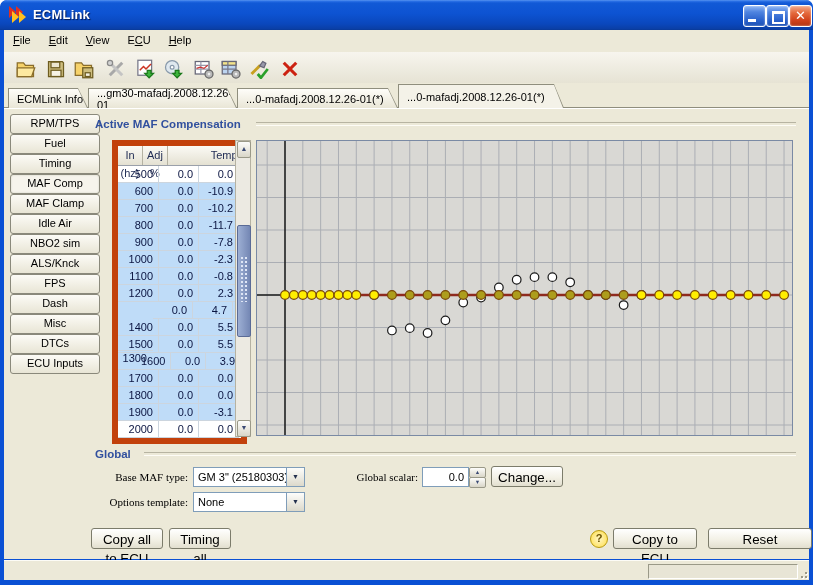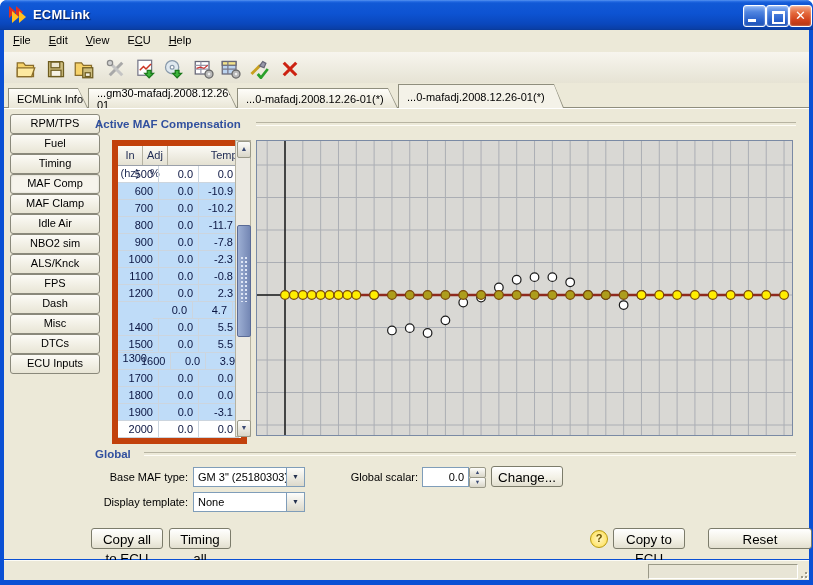--- a/index.html
+++ b/index.html
@@ -60,21 +60,21 @@
   .vscroll{left:231px; top:31px; width:16px; height:297px; background:#eceae2; border:1px solid #b5b2a2; box-sizing:border-box;}
   .sbtn{position:absolute; left:1px; width:12px; height:15px; border:1px solid #9a9988; border-radius:2px;
     background:linear-gradient(180deg,#fdfdfb,#d9d6c8); font-size:7px; color:#3a4a74; text-align:center; line-height:14px;}
   .sthumb{position:absolute; left:1px; top:84px; width:12px; height:110px; border:1px solid #5a6b96; border-radius:2px;
     background:linear-gradient(90deg,#9dafd4,#7487b4);}
   .sthumb::after{content:""; position:absolute; left:2px; top:30px; width:8px; height:46px;
     background-image:radial-gradient(#dfe6f6 26%, transparent 30%); background-size:4px 4px;}
   
   .chartbox{left:252px; top:31px; width:537px; height:296px; border:1px solid #7a8aa4; background:#d9d8d4; box-sizing:border-box;}
   
-  .lbl{color:#000;}
+  .lbl{color:#000;font-family:Liberation Serif, serif;}
   .dropdown{position:absolute; height:20px; background:#fff; border:1px solid #7f9db9; box-sizing:border-box;}
   .dropdown .val{position:absolute; left:4px; top:3px; color:#000;}
   .dropdown .arrow{position:absolute; right:0; top:0; width:17px; height:18px;
     background:linear-gradient(180deg,#fdfdfb,#dcd9cb); border-left:1px solid #7f9db9;
     text-align:center; font-size:7px; line-height:17px; color:#23304e;}
   .xpbtn{position:absolute; height:21px; border:1px solid #7c7c6b; border-radius:3px;
     background:linear-gradient(180deg,#ffffff,#f3f1e6 55%,#e2dfcf); text-align:center; line-height:19px; color:#000;}
   .spinbox{position:absolute; width:47px; height:20px; border:1px solid #7f9db9; background:#fff; box-sizing:border-box;}
   .spinval{position:absolute; right:4px; top:3px;}
   .spinarrows{position:absolute; width:17px; height:20px;}
@@ -406,30 +406,30 @@
   <div class="lbl abs" style="left:290px; top:362px; width:124px; text-align:right;">Global scalar:</div>
   <div class="spinbox abs" style="left:418px; top:358px;">
     <span class="spinval">0.0</span>
   </div>
   <div class="spinarrows abs" style="left:465px; top:358px;">
     <div class="sparrow" style="top:0;">▲</div>
     <div class="sparrow" style="top:10px;">▼</div>
   </div>
   <button class="xpbtn abs" style="left:487px; top:357px; width:72px;">Change...</button>
 
-  <div class="lbl abs" style="left:20px; top:387px; width:164px; text-align:right;">Display template:</div>
+  <div class="lbl abs" style="left:20px; top:387px; width:164px; text-align:right;">Options template:</div>
   <div class="dropdown abs" style="left:189px; top:383px; width:112px;">
     <span class="val">None</span>
     <span class="arrow">▼</span>
   </div>
 
   <button class="xpbtn abs" style="left:87px; top:419px; width:72px;">Copy all to ECU</button>
   <button class="xpbtn abs" style="left:165px; top:419px; width:62px;">Timing all</button>
   <div class="helpicon abs" style="left:586px; top:421px;">?</div>
-  <button class="xpbtn abs" style="left:609px; top:419px; width:72px;">Copy to ECU</button>
+  <button class="xpbtn abs" style="left:609px; top:419px; width:84px;">Copy to ECU</button>
   <button class="xpbtn abs" style="left:704px; top:419px; width:104px;">Reset</button>
 </div>
 
 <div class="statusbar abs">
   <div class="sunken"></div>
   <div class="grip">
     <i style="right:0;bottom:0;position:absolute;"></i>
     <i style="right:4px;bottom:0;position:absolute;"></i>
     <i style="right:0;bottom:4px;position:absolute;"></i>
   </div>

